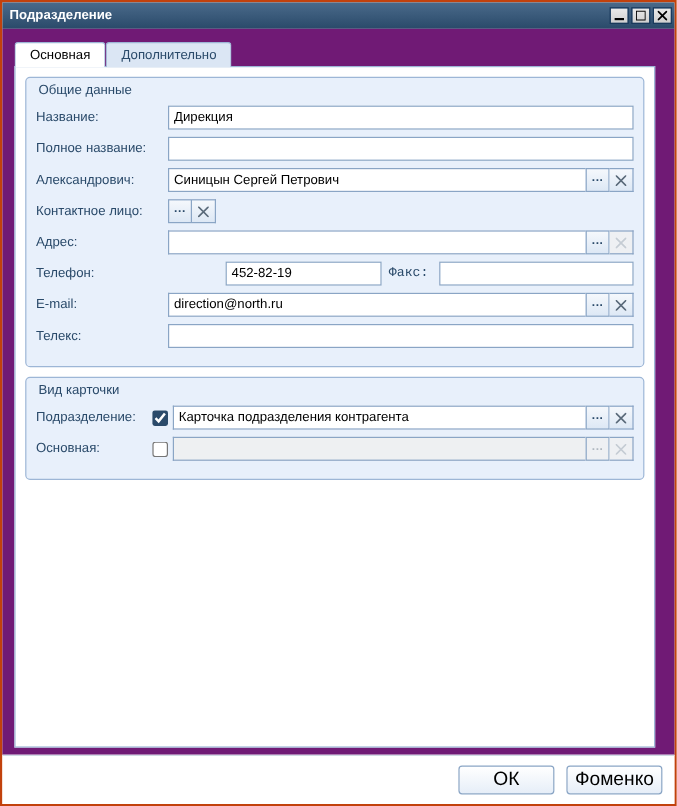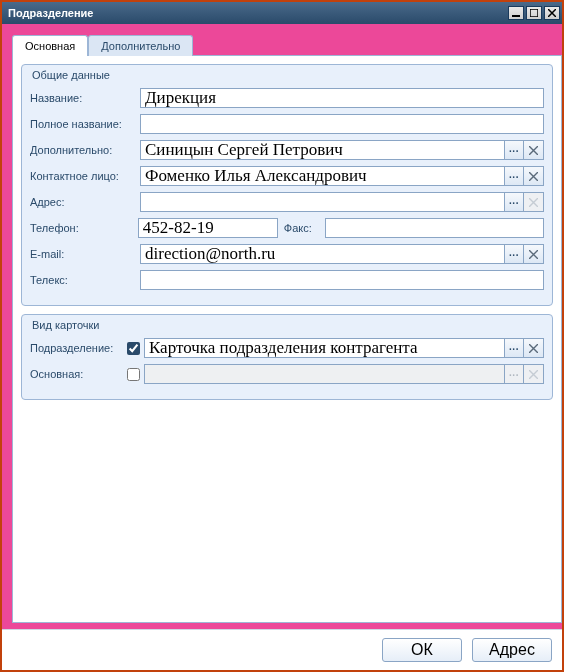--- a/index.html
+++ b/index.html
@@ -35,22 +35,22 @@
     border: 1px solid #1a3a5c;
     background: linear-gradient(to bottom,#eaeaea,#cfcfcf);
     margin-left: 2px;
     display: flex; align-items: center; justify-content: center;
     color: #000; font-size: 10px; line-height: 1;
     cursor: pointer;
   }
   .winbtn svg { display:block; }
   .client {
     flex: 1;
-    background: #ec4899;
-    padding: 10px 0 6px 10px;
+    background: #701a75;
+    padding: 10px 16px 6px 10px;
     display: flex;
     flex-direction: column;
     justify-content: center;
   }
   .tabs {
     display: flex;
     align-items: flex-end;
     position: relative;
     z-index: 2;
   }
@@ -108,22 +108,22 @@
   .row .chk {
     width: 22px;
     display:flex;
     justify-content:center;
   }
   input[type=text] {
     height: 20px;
     border: 1px solid #8aa5c5;
     background: #fff;
     padding: 0 4px;
-    font-family: Liberation Serif, serif;
-    font-size: 17px;
+    font-family: Liberation Sans, sans-serif;
+    font-size: 11px;
     color: #000;
   }
   input[type=text][disabled] {
     background: #EEF0F2;
     color: #888;
   }
   .field { flex: 1; display: flex; align-items: center; gap: 0; }
   .field input[type=text] { flex: 1; }
   .picker {
     display: flex;
@@ -144,26 +144,28 @@
   }
   .smbtn + .smbtn { border-left: none; }
   .smbtn.disabled {
     color: #b0b8c0;
     cursor: default;
     background: #eef0f3;
   }
   .smbtn.ellipsis span { letter-spacing: 0.5px; font-weight:bold; position:relative; top:-2px; }
   .smbtn.clear svg { width:9px; height:9px; }
   .half {
-    width: 140px;
+    width: 130px;
+    margin-left: 48px;
   }
   .faxlabel {
     width: 48px;
     color: #2a4a6a;
     padding-left: 6px;
+    font-family: Liberation Mono, monospace;
   }
   .footer {
     border-top: 1px solid #cfd8e3;
     padding: 8px 10px;
     display: flex;
     justify-content: flex-end;
     gap: 10px;
     background:#fff;
   }
   .btn {
@@ -230,38 +232,37 @@
         </div>
 
         <div class="row">
           <span class="label">Полное название:</span>
           <div class="field">
             <input type="text" value="" style="">
           </div>
         </div>
 
         <div class="row">
-          <span class="label">Дополнительно:</span>
+          <span class="label">Александрович:</span>
           <div class="picker">
             <input type="text" value="Синицын Сергей Петрович" style="">
             <div class="smbtn ellipsis">
                 <span>...</span>
               </div>
             <div class="smbtn clear">
               <svg>
                   <path d="M0 0 L9 9 M9 0 L0 9" stroke="#5a6a7a" stroke-width="1.4"></path>
                 </svg>
             </div>
           </div>
         </div>
 
         <div class="row">
           <span class="label">Контактное лицо:</span>
           <div class="picker">
-            <input type="text" value="Фоменко Илья Александрович" style="">
             <div class="smbtn ellipsis">
                 <span>...</span>
               </div>
             <div class="smbtn clear">
               <svg>
                   <path d="M0 0 L9 9 M9 0 L0 9" stroke="#5a6a7a" stroke-width="1.4"></path>
                 </svg>
             </div>
           </div>
         </div>
@@ -351,16 +352,16 @@
             </div>
           </div>
         </div>
       </div>
 
     </div>
   </div>
 
   <div class="footer">
     <button class="btn"><span>ОК</span></button>
-    <button class="btn"><span>Адрес</span></button>
+    <button class="btn"><span>Фоменко</span></button>
   </div>
 
 </div>
 
 </body></html>

